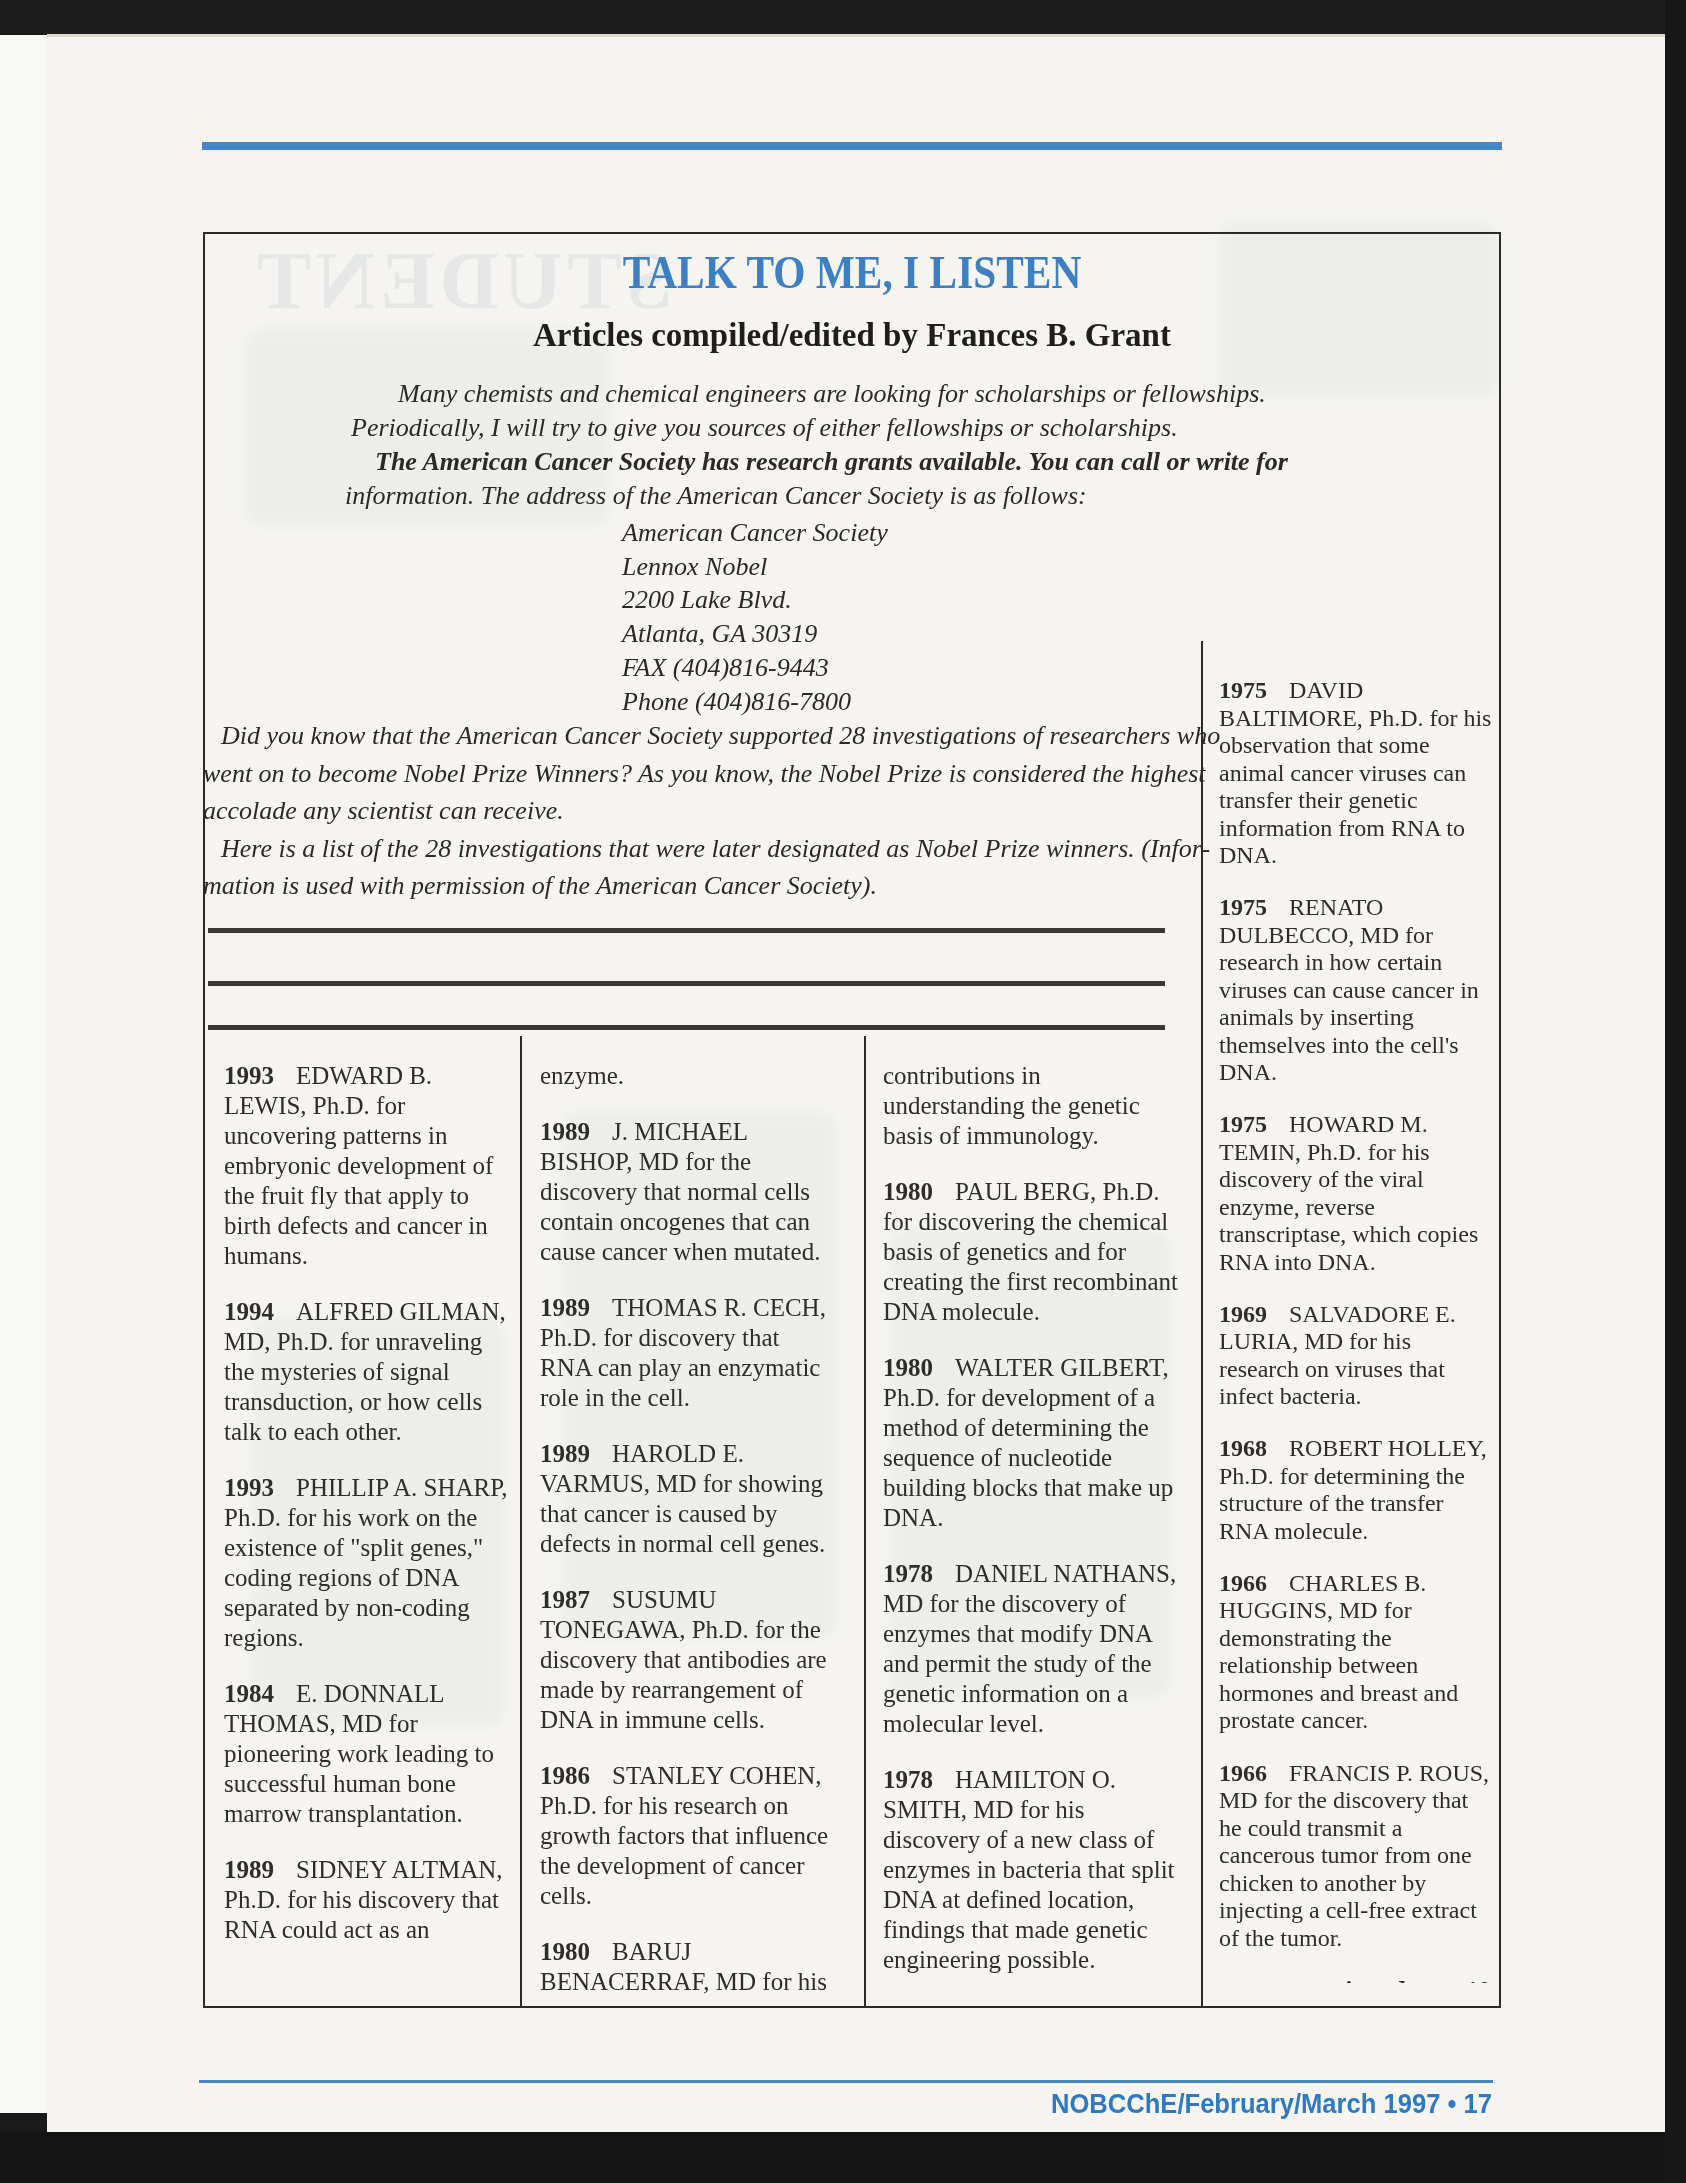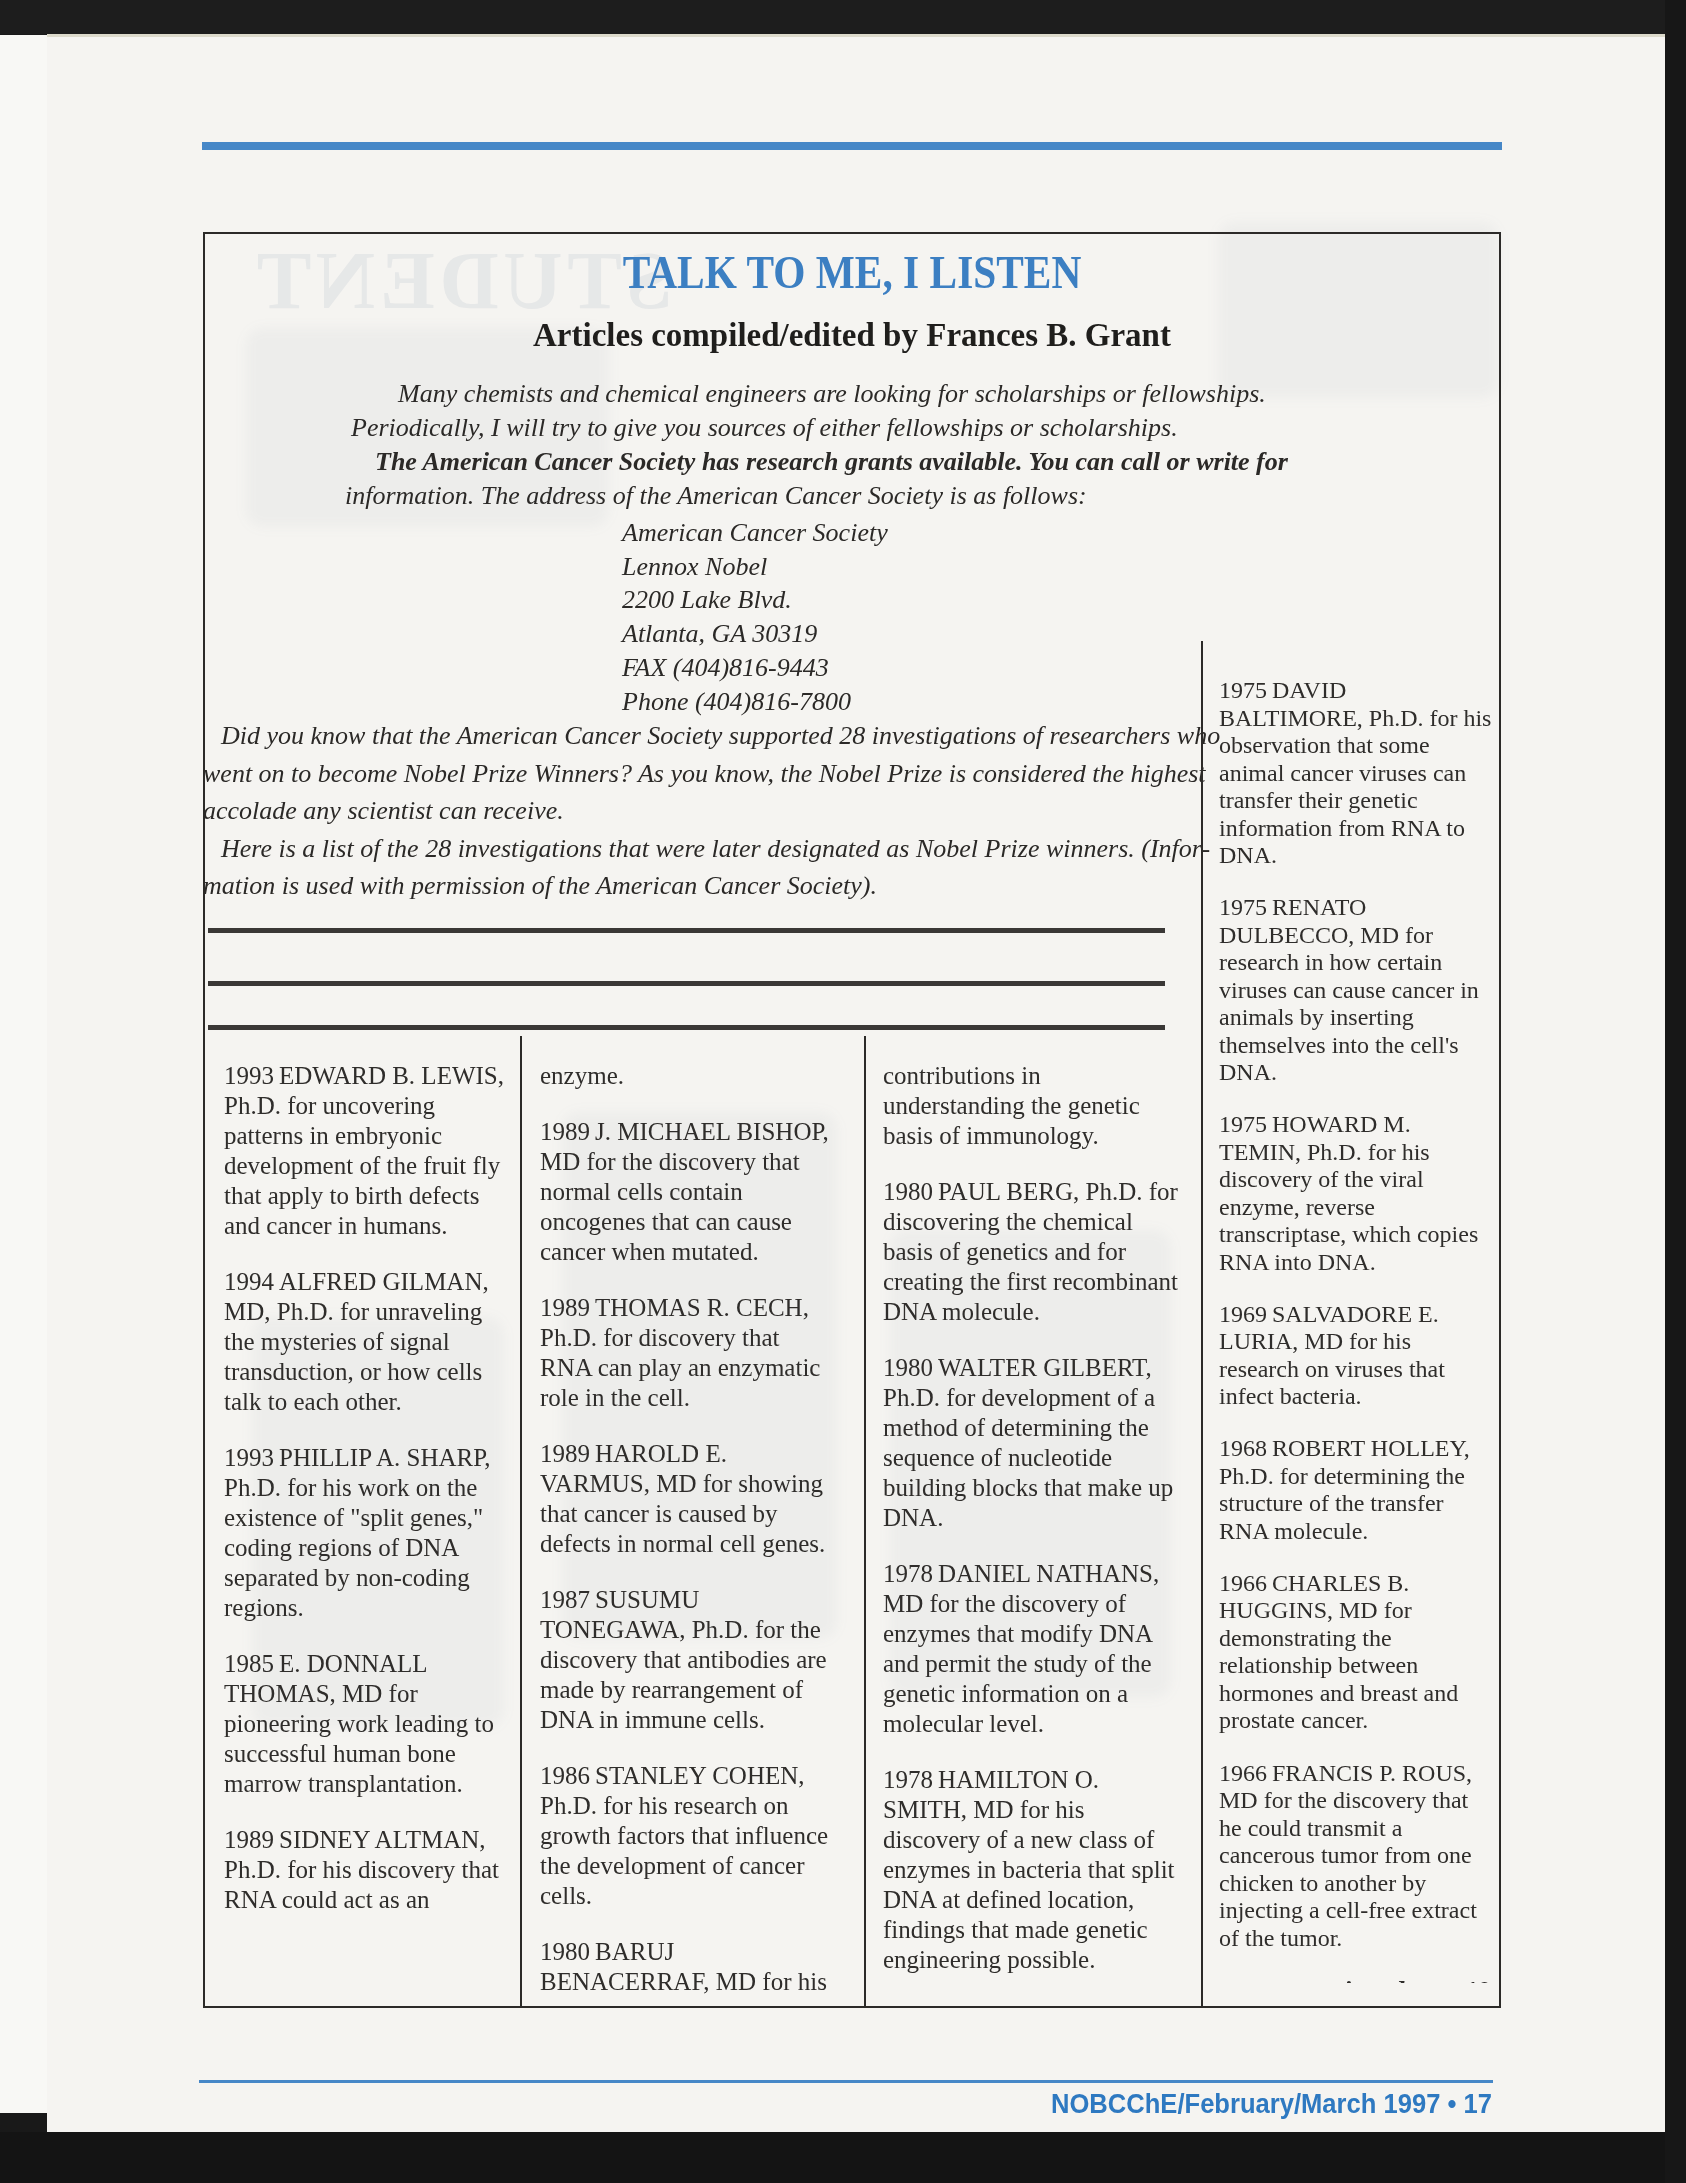--- a/index.html
+++ b/index.html
@@ -28,21 +28,21 @@
           color:#1f1e1c;}
   .iline{white-space:nowrap;font-style:italic;font-size:26px;color:#2b2927;}
   .nline{white-space:nowrap;font-style:italic;font-size:26px;color:#2b2927;}
   .hrule{background:#3a3836;height:4.7px;width:957px;left:208px;}
   .vdiv{width:2.3px;background:#2c2a28;}
   
   .col{overflow:hidden;font-size:25px;line-height:30px;color:#2f2d2b;}
   .col4{font-size:24px;line-height:27.5px;}
   .entry{margin:0 0 26px 0;}
   .col4 .entry{margin-bottom:24.6px;}
-  .yr{font-weight:normal;margin-right:5px;}
+  .yr{font-weight:bold;margin-right:22px;}
   .yr:empty{margin-right:0;}
   .continued{font-style:italic;font-weight:bold;text-align:right;font-size:26px;
              padding-right:4.7px;margin-top:5.9px;}
   .footrule{left:199px;top:2080px;width:1294px;height:2.9px;background:#4687c7;}
   .pagelabel{left:203px;top:2088px;width:1289px;text-align:right;font-size:27.5px;font-weight:bold;
              font-family:"Liberation Sans", sans-serif;color:#2e79c1;
              transform:scaleX(0.93);transform-origin:100% 50%;}
 </style>
 </head>
 <body>
@@ -88,21 +88,21 @@
   <div class="abs hrule" style="top:1025px;"></div>
 
   <div class="abs vdiv" style="left:520px;top:1036px;height:971px;"></div>
   <div class="abs vdiv" style="left:864px;top:1036px;height:971px;"></div>
   <div class="abs vdiv" style="left:1201px;top:641px;height:1366px;"></div>
 
   <div class="abs col" style="left:224px;top:1061px;width:284px;height:943px;">
     <p class="entry"><span class="yr">1993</span><span>EDWARD B. LEWIS, Ph.D. for uncovering patterns in embryonic development of the fruit fly that apply to birth defects and cancer in humans.</span></p>
     <p class="entry"><span class="yr">1994</span><span>ALFRED GILMAN, MD, Ph.D. for unraveling the mysteries of signal transduction, or how cells talk to each other.</span></p>
     <p class="entry"><span class="yr">1993</span><span>PHILLIP A. SHARP, Ph.D. for his work on the existence of "split genes," coding regions of DNA separated by non-coding regions.</span></p>
-    <p class="entry"><span class="yr">1985</span><span>E. DONNALL THOMAS, MD for pioneering work leading to successful human bone marrow transplantation.</span></p>
+    <p class="entry"><span class="yr">1984</span><span>E. DONNALL THOMAS, MD for pioneering work leading to successful human bone marrow transplantation.</span></p>
     <p class="entry"><span class="yr">1989</span><span>SIDNEY ALTMAN, Ph.D. for his discovery that RNA could act as an</span></p>
   </div>
 
   <div class="abs col" style="left:540px;top:1061px;width:293px;height:944px;">
     <p class="entry"><span class="yr"></span><span>enzyme.</span></p>
     <p class="entry"><span class="yr">1989</span><span>J. MICHAEL BISHOP, MD for the discovery that normal cells contain oncogenes that can cause cancer when mutated.</span></p>
     <p class="entry"><span class="yr">1989</span><span>THOMAS R. CECH, Ph.D. for discovery that RNA can play an enzymatic role in the cell.</span></p>
     <p class="entry"><span class="yr">1989</span><span>HAROLD E. VARMUS, MD for showing that cancer is caused by defects in normal cell genes.</span></p>
     <p class="entry"><span class="yr">1987</span><span>SUSUMU TONEGAWA, Ph.D. for the discovery that antibodies are made by rearrangement of DNA in immune cells.</span></p>
     <p class="entry"><span class="yr">1986</span><span>STANLEY COHEN, Ph.D. for his research on growth factors that influence the development of cancer cells.</span></p>

